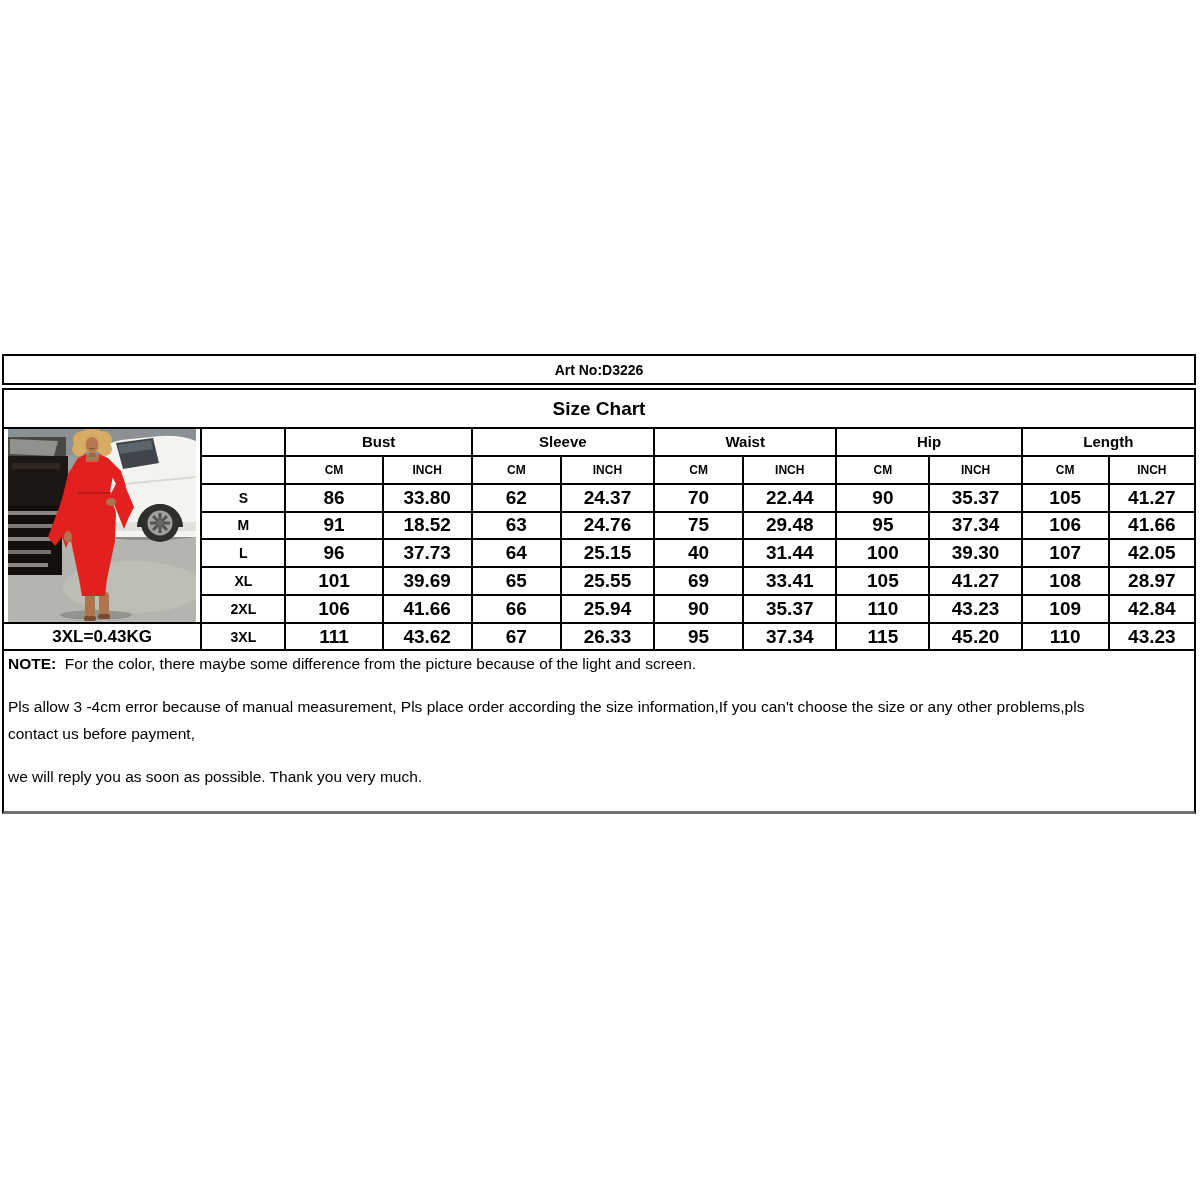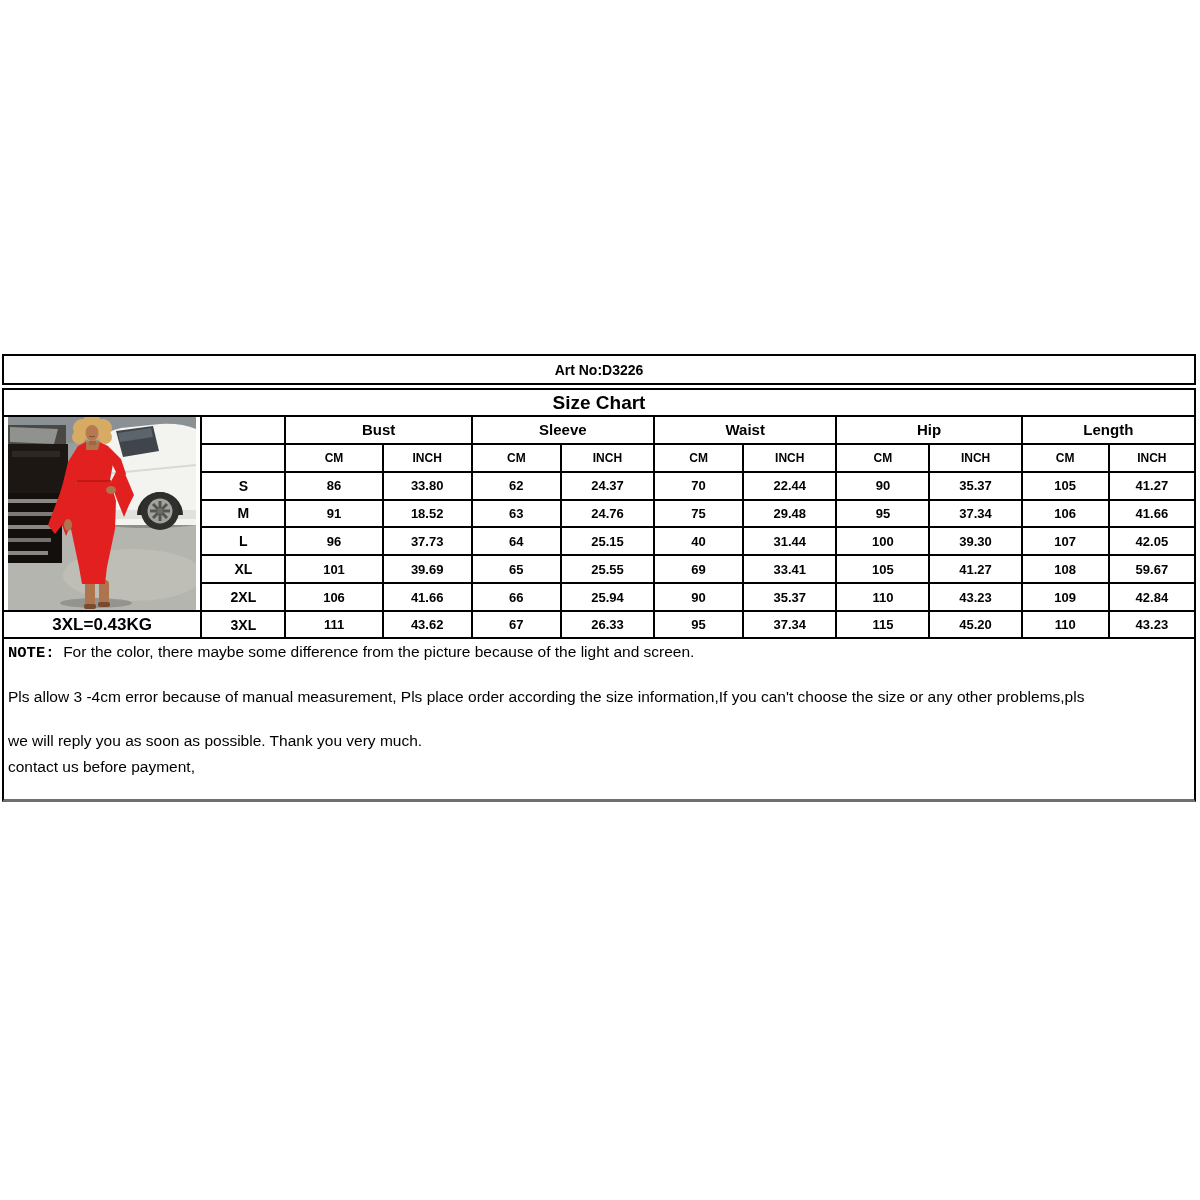--- a/index.html
+++ b/index.html
@@ -24,56 +24,56 @@
     display: flex; align-items: center; justify-content: center;
     font-weight: bold; font-size: 14px;
     white-space: pre;
   }
   .title-row.second { border-top: 2px solid #000; height: 29px; }
   .gap { height: 3px; }
 
   
   .size-chart-row {
     border: 2px solid #000; border-bottom: none;
-    height: 27px;
+    height: 39px;
     display: flex; align-items: center; justify-content: center;
     font-weight: bold; font-size: 19px;
   }
   table.size-table {
     width: 100%;
     border-collapse: collapse;
     table-layout: fixed;
   }
   table.size-table td, table.size-table th {
     border: 2px solid #000;
     text-align: center; vertical-align: middle;
     font-weight: bold;
     padding: 0;
     height: 27px;
     overflow: hidden;
   }
   th.group-hdr { font-size: 15px; }
   td.unit-hdr  { font-size: 12px; }
   td.size-cell { font-size: 14px; }
-  td.val-cell  { font-size: 13px; font-weight: bold; }
+  td.val-cell  { font-size: 19px; font-weight: bold; }
   td.weight-cell { font-size: 17px; }
   td.photo-cell { padding: 0; vertical-align: middle; }
   .photo-wrap { width: 100%; display: flex; justify-content: center; align-items: center; }
 
   .note-box {
     border: 2px solid #000;
     border-top: none;
     border-bottom: 3px solid #6f6f6f;
     height: 163px;
     padding: 3px 6px 0 4px;
     font-size: 15.5px;
     line-height: 1.25;
   }
   .note-line { white-space: pre-wrap; }
-  .note-line .note-label { font-weight: bold; font-family: Liberation Mono, monospace; }
+  .note-line .note-label { font-weight: bold; }
   .note-p2 { margin-top: 24px; }
   .note-p2b { margin-top: 7px; }
   .note-p3 { margin-top: 24px; }
 </style>
 </head>
 <body>
 
 <div class="sheet">
 
   <div class="box-top">
@@ -248,21 +248,21 @@
       <td class="size-cell">XL</td>
       <td class="val-cell">101</td>
       <td class="val-cell">39.69</td>
       <td class="val-cell">65</td>
       <td class="val-cell">25.55</td>
       <td class="val-cell">69</td>
       <td class="val-cell">33.41</td>
       <td class="val-cell">105</td>
       <td class="val-cell">41.27</td>
       <td class="val-cell">108</td>
-      <td class="val-cell">59.67</td>
+      <td class="val-cell">28.97</td>
     </tr>
     <tr>
       <td class="size-cell">2XL</td>
       <td class="val-cell">106</td>
       <td class="val-cell">41.66</td>
       <td class="val-cell">66</td>
       <td class="val-cell">25.94</td>
       <td class="val-cell">90</td>
       <td class="val-cell">35.37</td>
       <td class="val-cell">110</td>
@@ -283,17 +283,17 @@
       <td class="val-cell">45.20</td>
       <td class="val-cell">110</td>
       <td class="val-cell">43.23</td>
     </tr>
   </tbody>
     </table>
 
   <div class="note-box">
     <div class="note-line"><span class="note-label">NOTE:</span><span>  For the color, there maybe some difference from the picture because of the light and screen.</span></div>
     <div class="note-line note-p2">Pls allow 3 -4cm error because of manual measurement, Pls place order according the size information,If you can't choose the size or any other problems,pls</div>
+    <div class="note-line note-p2b">contact us before payment,</div>
     <div class="note-line note-p3">we will reply you as soon as possible. Thank you very much.</div>
-    <div class="note-line note-p2b">contact us before payment,</div>
   </div>
 
 </div>
 
 </body></html>

